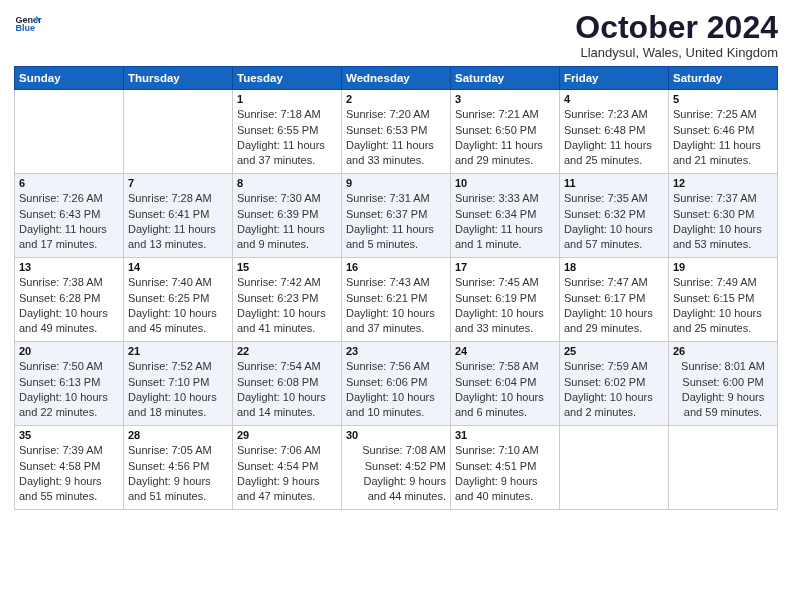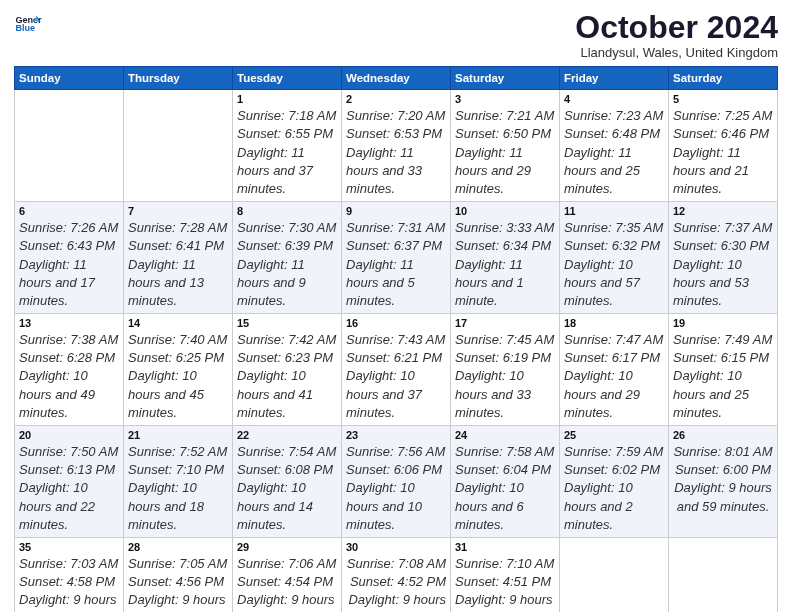--- a/index.html
+++ b/index.html
@@ -68,24 +68,23 @@
       background: #fff;
     }
     .day-num {
       font-size: 11px;
       font-weight: bold;
       color: #111;
       display: block;
       margin-bottom: 2px;
     }
     .day-info {
-      font-size: 13px;
+      font-size: 11px;
       color: #333;
       line-height: 1.4;
-      font-style: italic;
     }
     tr:nth-child(odd) td { background: #fff; }
     tr:nth-child(even) td { background: #f0f4fa; }
     tr:first-child th { background: #1565c0; }
   </style>
 </head>
 <body>
 
 <div class="page">
   <div class="header">
@@ -278,21 +277,21 @@
           <td>
             <span class="day-num">26</span>
             <div class="day-info" style="white-space: pre-line; text-align: center;">Sunrise: 8:01 AM
 Sunset: 6:00 PM
 Daylight: 9 hours and 59 minutes.</div>
           </td>
         </tr>
         <tr>
           <td>
             <span class="day-num">35</span>
-            <div class="day-info" style="white-space: pre-line;">Sunrise: 7:03 AM
+            <div class="day-info" style="white-space: pre-line;">Sunrise: 7:39 AM
 Sunset: 4:58 PM
 Daylight: 9 hours and 55 minutes.</div>
           </td>
           <td>
             <span class="day-num">28</span>
             <div class="day-info" style="white-space: pre-line;">Sunrise: 7:05 AM
 Sunset: 4:56 PM
 Daylight: 9 hours and 51 minutes.</div>
           </td>
           <td>

